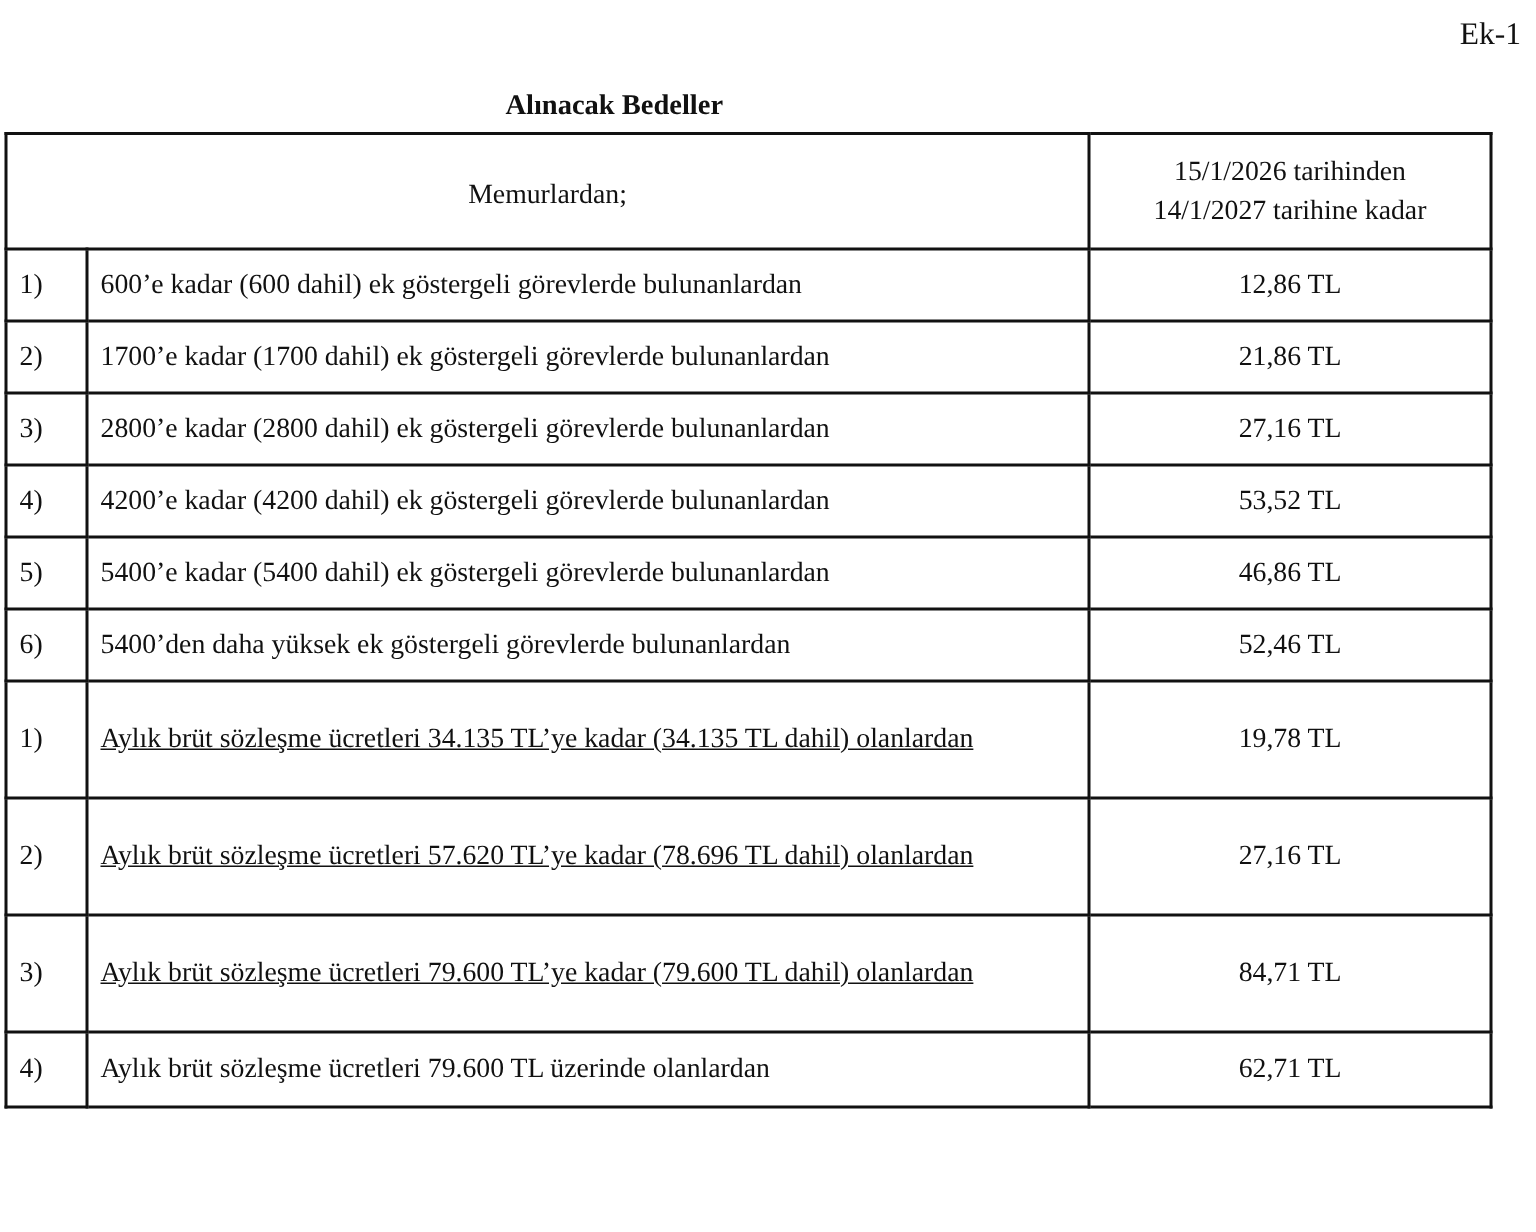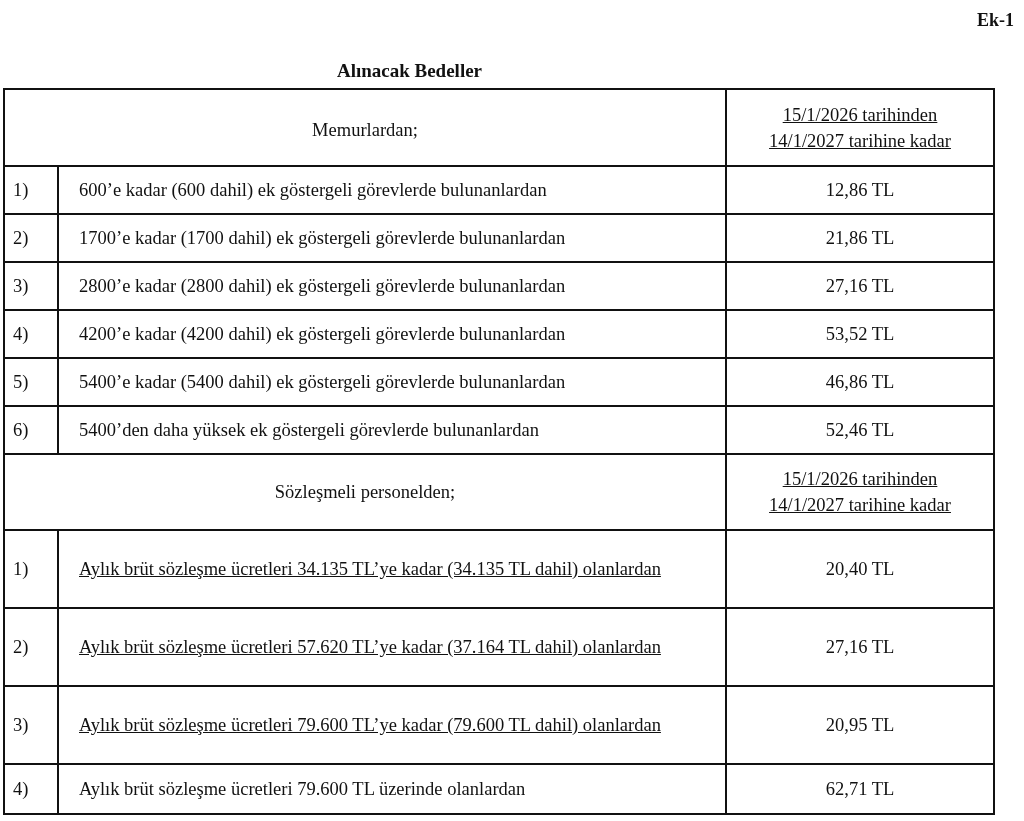--- a/index.html
+++ b/index.html
@@ -1,32 +1,32 @@
 <!DOCTYPE html>
 <html><head>
 <meta charset="utf-8">
 <style>
   html, body { margin:0; padding:0; background:#ffffff; }
   body { width:1024px; height:821px; position:relative; overflow:hidden;
          font-family:"Liberation Serif", "DejaVu Serif", serif; color:#111; }
-  .annex { position:absolute; right:10px; top:10px; font-weight:bold; font-size:18px; }
+  .annex { position:absolute; right:10px; top:10px; font-weight:normal; font-size:21px; }
   .title { position:absolute; left:0; width:819px; top:60px; text-align:center;
            font-weight:bold; font-size:19px; }
   table { position:absolute; left:3px; top:88px; width:990px; border-collapse:collapse;
           table-layout:fixed; font-size:18.5px; }
   td { border:2.5px solid #111; padding:0; vertical-align:middle; }
   col.c-num { width:54px; }
   col.c-desc { width:668px; }
   col.c-val { width:268px; }
   .num { padding-left:8px; }
-  .desc { padding-left:20px; padding-right:8px; }
+  .desc { padding-left:8px; padding-right:8px; }
   .val { text-align:center; }
   .hdr-label { text-align:center; vertical-align:bottom; padding-bottom:24px; }
   .hdr-label.mid { vertical-align:middle; padding-bottom:0; }
-  .hdr-period { text-align:center; line-height:26px;text-decoration:underline; }
+  .hdr-period { text-align:center; line-height:26px; }
   tr.h1 { height:77px; }
   tr.h2 { height:76px; }
   tr.r { height:48px; }
   tr.r2 { height:78px; }
   tr.r3 { height:50px; }
   .just { text-align:justify; text-align-last:left; line-height:28px;text-decoration:underline; }
 </style>
 </head>
 <body>
 
@@ -72,41 +72,34 @@
       <td class="num">5)</td>
       <td class="desc">5400’e kadar (5400 dahil) ek göstergeli görevlerde bulunanlardan</td>
       <td class="val">46,86 TL</td>
     </tr>
     <tr class="r">
       <td class="num">6)</td>
       <td class="desc">5400’den daha yüksek ek göstergeli görevlerde bulunanlardan</td>
       <td class="val">52,46 TL</td>
     </tr>
 
-    <tr class="h2">
-      <td colspan="2" class="hdr-label mid">Sözleşmeli personelden;</td>
-      <td class="hdr-period">
-        <div>15/1/2026 tarihinden</div>
-        <div>14/1/2027 tarihine kadar</div>
-      </td>
-    </tr>
     <tr class="r2">
       <td class="num">1)</td>
       <td class="desc just">Aylık brüt sözleşme ücretleri 34.135 TL’ye kadar (34.135 TL dahil) olanlardan</td>
-      <td class="val">20,40 TL</td>
+      <td class="val">19,78 TL</td>
     </tr>
     <tr class="r2">
       <td class="num">2)</td>
-      <td class="desc just">Aylık brüt sözleşme ücretleri 57.620 TL’ye kadar (37.164 TL dahil) olanlardan</td>
+      <td class="desc just">Aylık brüt sözleşme ücretleri 57.620 TL’ye kadar (78.696 TL dahil) olanlardan</td>
       <td class="val">27,16 TL</td>
     </tr>
     <tr class="r2">
       <td class="num">3)</td>
       <td class="desc just">Aylık brüt sözleşme ücretleri 79.600 TL’ye kadar (79.600 TL dahil) olanlardan</td>
-      <td class="val">20,95 TL</td>
+      <td class="val">84,71 TL</td>
     </tr>
     <tr class="r3">
       <td class="num">4)</td>
       <td class="desc">Aylık brüt sözleşme ücretleri 79.600 TL üzerinde olanlardan</td>
       <td class="val">62,71 TL</td>
     </tr>
   </tbody>
 </table>
 
 </body></html>

